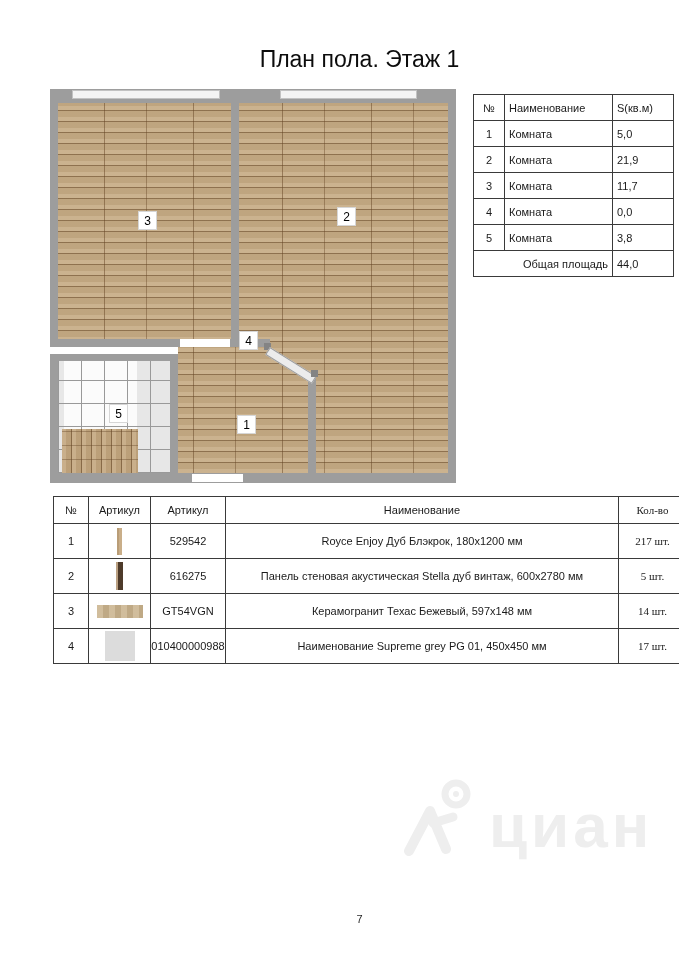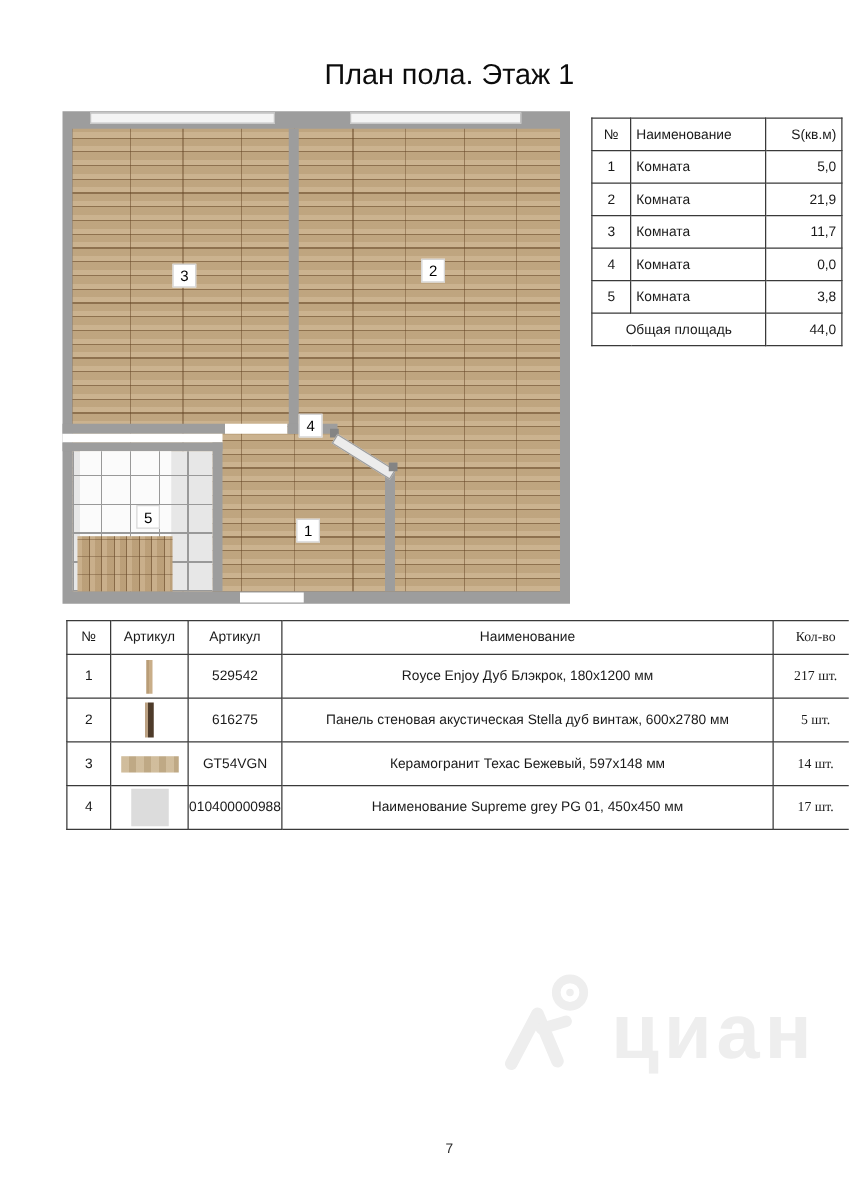--- a/index.html
+++ b/index.html
@@ -37,22 +37,22 @@
     border:1px solid #9d9d9d;transform-origin:0 0;transform:rotate(32deg);}
   .post{width:7px;height:7px;background:#848484;}
 
   
   .rooms-table{position:absolute;left:453px;top:94px;border-collapse:collapse;
     font-size:11px;color:#1a1a1a;}
   .rooms-table td,.rooms-table th{border:1px solid #3a3a3a;height:25px;
     padding:0 4px;font-weight:normal;background:#fff;}
   .rooms-table .c-num{width:22px;text-align:center;}
   .rooms-table .c-name{width:99px;text-align:left;}
-  .rooms-table .c-area{width:52px;text-align:right;}
-  .rooms-table .total-label{text-align:center;}
+  .rooms-table .c-area{width:52px;text-align:left;}
+  .rooms-table .total-label{text-align:right;}
 
   
   .mat-table{position:absolute;left:33px;top:496px;border-collapse:collapse;
     font-size:11px;color:#1a1a1a;table-layout:fixed;}
   .mat-table td,.mat-table th{border:1px solid #3a3a3a;text-align:center;
     font-weight:normal;padding:0 2px;background:#fff;overflow:hidden;}
   .mat-table tr.hdr td{height:26px;}
   .mat-table tr.row td{height:34px;}
   .m-num{width:30px;} .m-prev{width:57px;} .m-art{width:70px;}
   .m-name{width:388px;} .m-qty{width:63px;font-family:Liberation Serif, serif;}

